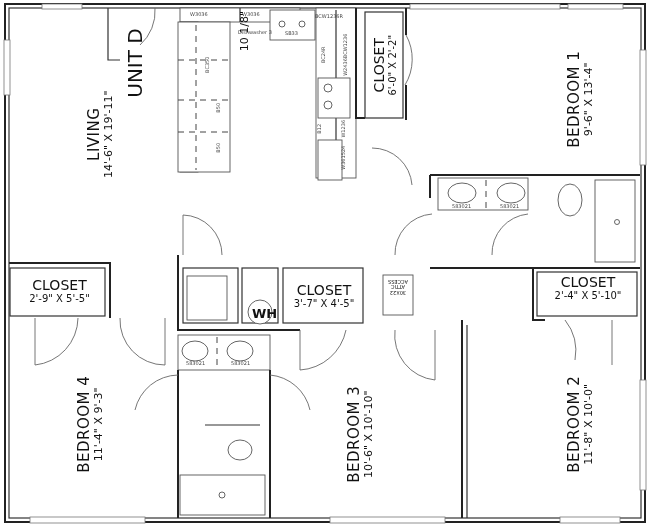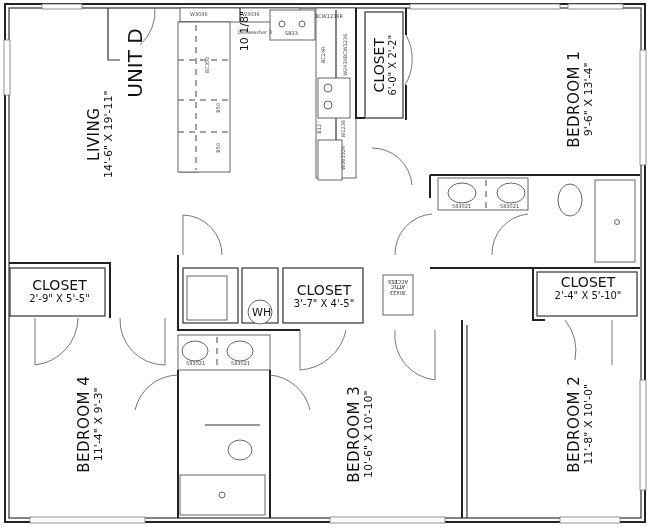--- a/index.html
+++ b/index.html
@@ -190,19 +190,19 @@
 <div class="lbl tiny rot" style="left:214px; top:145px;">B50</div>
 <div class="lbl tiny rot" style="left:315px; top:126px;">B12</div>
 <div class="lbl tiny rot" style="left:335px; top:126px;">W1236</div>
 <div class="lbl tiny rot" style="left:332px; top:155px;">W361524</div>
 <div class="lbl rot" style="left:220px; top:25px; font-size:11px; width:50px;">10 1/8"</div>
 
 <div class="lbl tiny" style="left:452px; top:204px;">583021</div>
 <div class="lbl tiny" style="left:500px; top:204px;">583021</div>
 <div class="lbl tiny" style="left:186px; top:361px;">583021</div>
 <div class="lbl tiny" style="left:231px; top:361px;">583021</div>
-<div class="lbl" style="left:252px; top:307px; font-size:11px;">WH</div>
+<div class="lbl" style="left:252px; top:307px; font-size:13px;font-weight:bold;">WH</div>
 
 <div class="lbl rot180" style="left:383px; top:278px; width:30px; font-size:5px;">
   <div>30X22</div>
   <div>ATTIC</div>
   <div>ACCESS</div>
 </div>
 
 </body></html>

